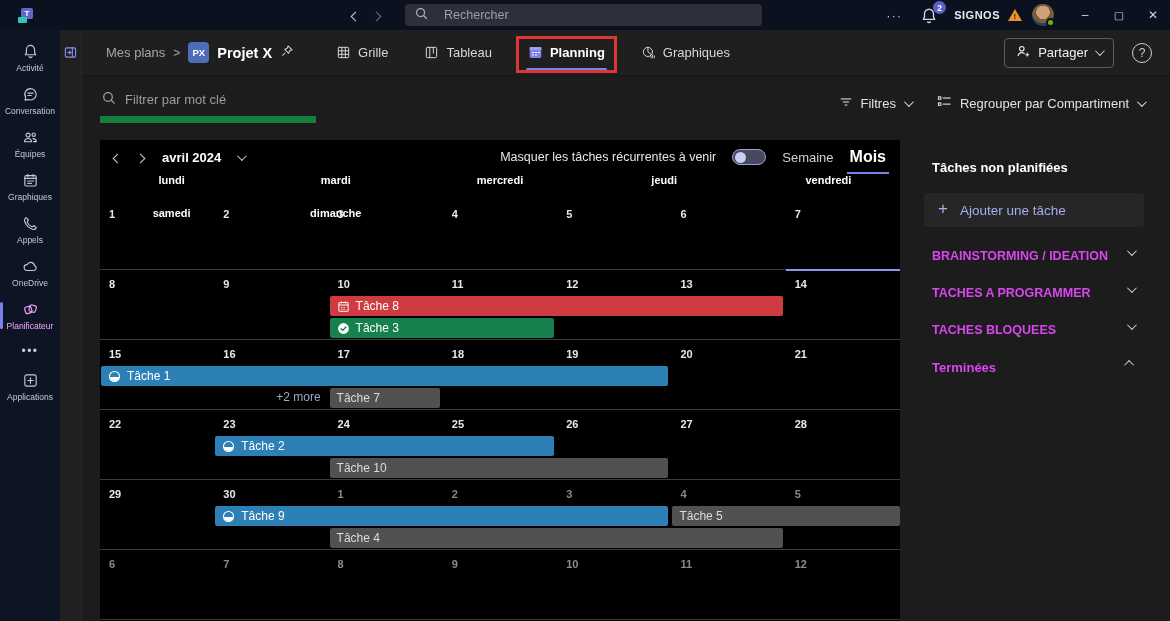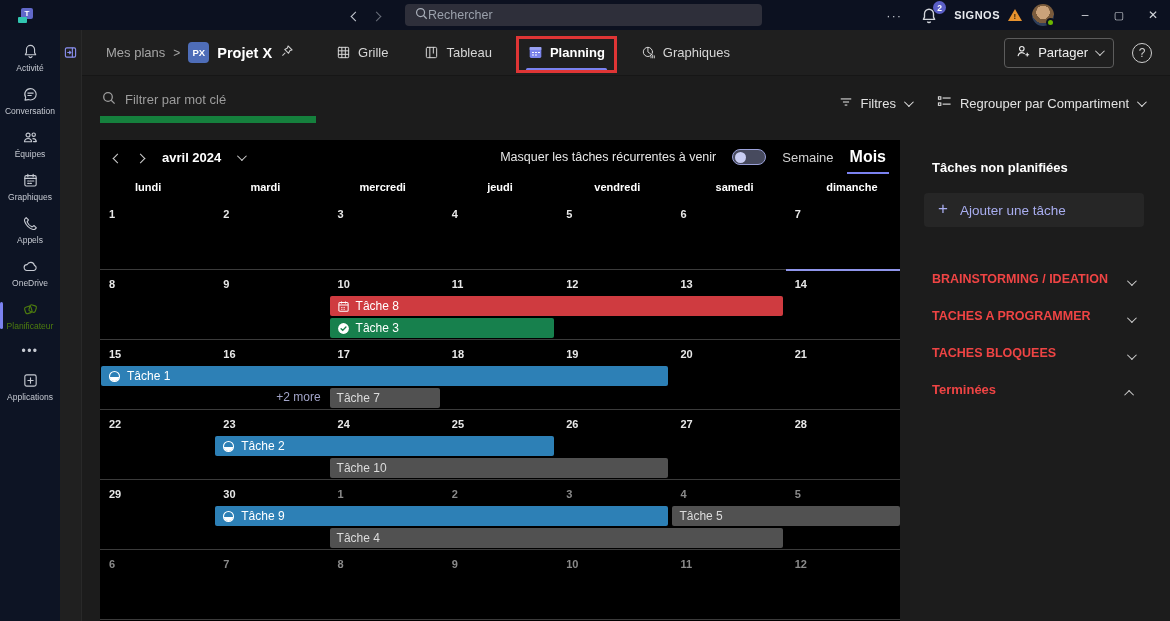--- a/index.html
+++ b/index.html
@@ -7,21 +7,21 @@
               font-family:"Liberation Sans", sans-serif; }
 
   
   .titlebar { position:relative; height:30px; background:#0c1120; display:flex; align-items:center; color:#c8ccd4; }
   .tb-logo { margin-left:18px; width:17px; height:15px; position:relative; }
   .tb-logo .t-sq { position:absolute; left:3px; top:0; width:12px; height:11px; background:#6168c9; border-radius:2px;
                    color:#fff; font-size:8px; font-weight:bold; display:flex; align-items:center; justify-content:center; }
   .tb-logo .t-badge { position:absolute; left:0; bottom:0; width:9px; height:6px; background:#31c6b0; border-radius:1px; }
   .tb-arrows { position:absolute; left:352px; display:flex; gap:14px; align-items:center; }
   .tb-search { position:absolute; left:405px; top:4px; width:357px; height:22px; background:#2e2f3a; border-radius:4px;
-               display:flex; align-items:center; gap:0; padding:0 10px; }
+               display:flex; align-items:center; gap:16px; padding:0 10px; }
   .tb-search input { background:transparent; border:none; outline:none; color:#b9bdc7; font-size:12.5px; width:290px;
                      font-family:"Liberation Sans", sans-serif; }
   .tb-search input::placeholder { color:#9aa0ab; }
   .tb-right { position:absolute; right:0; top:0; height:30px; display:flex; align-items:center; }
   .tb-ellipsis { font-size:13px; letter-spacing:1px; color:#bfc3cb; padding:0 10px; }
   .tb-bell { position:relative; width:24px; height:20px; margin:0 6px 0 8px; }
   .tb-badge { position:absolute; right:-2px; top:-4px; min-width:13px; height:13px; background:#5b5fc7; color:#fff;
               border-radius:7px; font-size:8.5px; font-weight:bold; display:flex; align-items:center; justify-content:center; padding:0 2px; }
   .tb-account { font-size:11px; letter-spacing:0.5px; color:#e8eaee; margin:0 8px 0 4px; font-weight:bold; }
   .tb-warn { width:0; height:0; border-left:7px solid transparent; border-right:7px solid transparent;
@@ -33,21 +33,21 @@
                        background:#6bb700; border:2px solid #0c1120; }
   .win-btn { width:34px; height:30px; display:flex; align-items:center; justify-content:center; font-size:12px; color:#d2d5da; }
 
   
   .shell { display:flex; height:591px; }
 
   .rail { width:60px; background:#0d1424; display:flex; flex-direction:column; align-items:center; padding-top:6px; flex:none; }
   .rail-item { width:100%; height:43px; display:flex; flex-direction:column; align-items:center; justify-content:center;
                gap:3px; color:#c6cad2; position:relative; }
   .rail-item .lbl { font-size:8.5px; }
-  .rail-item.active { color:#4d7c0f; }
+  .rail-item.active { color:#f0abfc; }
   .rail-item.active::before { content:''; position:absolute; left:0; top:8px; bottom:8px; width:3px; background:#7b82f0; border-radius:2px; }
   .rail-more { height:28px; display:flex; align-items:center; justify-content:center; color:#c6cad2; font-size:12px; letter-spacing:1.5px; width:100%; }
   .rail svg { display:block; }
 
   .strip { width:22px; background:#202020; border-right:1px solid #292929; flex:none; display:flex; justify-content:center; }
   .strip-icon { margin-top:15px; color:#8b90f0; }
 
   .main { flex:1; display:flex; flex-direction:column; background:#1c1c1c; min-width:0; }
 
   
@@ -91,40 +91,40 @@
   .cal-header { height:34px; display:flex; align-items:center; padding:0 14px; color:#e8e8e8; }
   .cal-nav { display:flex; align-items:center; gap:16px; color:#cfcfcf; }
   .cal-month { font-weight:bold; font-size:13px; color:#fff; margin-left:2px; }
   .cal-right { margin-left:auto; display:flex; align-items:center; gap:16px; }
   .toggle-label { font-size:12.5px; color:#e6e6e6; }
   .toggle { width:34px; height:16px; border:1px solid #9aa0d8; border-radius:9px; background:#474a5e; position:relative; }
   .toggle .knob { position:absolute; left:2px; top:1.5px; width:11px; height:11px; border-radius:50%; background:#c9cdf2; }
   .view-week { font-size:13px; color:#d2d2d2; }
   .view-month { font-size:16px; color:#fff; font-weight:bold; position:relative; }
   .view-month .underline { position:absolute; left:-3px; right:-3px; bottom:-8px; height:2px; background:#7b82f0; }
-  .day-row { height:26px; display:grid; grid-template-columns:repeat(7,1fr); align-items:center;gap:21px; }
+  .day-row { height:26px; display:grid; grid-template-columns:repeat(5,1fr); align-items:center;gap:21px; }
   .day-name { text-align:center; font-size:11px; font-weight:bold; color:#fff; }
   .week { height:70px; position:relative; border-bottom:1px solid #3b3b3b; }
   .date-num { position:absolute; top:8px; font-size:11px; font-weight:bold; color:#e8e8e8; }
   .date-num.dim { color:#8a8a8a; }
   .task { position:absolute; height:20px; border-radius:2px; display:flex; align-items:center; gap:6px; padding:0 7px;
           font-size:12px; color:#fff; white-space:nowrap; overflow:hidden; }
   .task.plain { color:#dcdcdc; }
   .more-link { position:absolute; font-size:12px; color:#a2a4c8; text-align:right; padding-right:8px; }
   .today-line { position:absolute; top:-1px; height:2px; background:#8f95ea; }
 
   
   .panel { width:260px; margin-left:10px; color:#fff; padding-left:6px; flex:none; }
   .panel-title { margin:30px 0 0 16px; font-size:13px; font-weight:bold; }
   .add-task { margin:18px 0 0 8px; width:220px; height:34px; background:#262626; border-radius:4px; display:flex;
               align-items:center; gap:12px; padding-left:14px; color:#a9aef0; font-size:13.5px; }
   .add-task .plus { font-size:17px; font-weight:normal; margin-top:-2px; }
   .buckets { margin-top:22px; }
-  .bucket { height:37px; display:flex; align-items:flex-end; justify-content:space-between; padding:0 36px 0 16px;
-            font-size:12.5px; font-weight:bold; color:#ef4444; }
+  .bucket { height:37px; display:flex; align-items:flex-start; justify-content:space-between; padding:0 36px 0 16px;
+            font-size:12.5px; font-weight:bold; color:#d946ef; }
   .bucket .chev { color:#cfcfcf; }
   .bucket.completed { font-size:13px; }
 </style>
 </head>
 <body>
 
 <div class="titlebar">
   <div class="tb-logo">
     <span class="t-sq">T</span>
       <span class="t-badge"></span>

